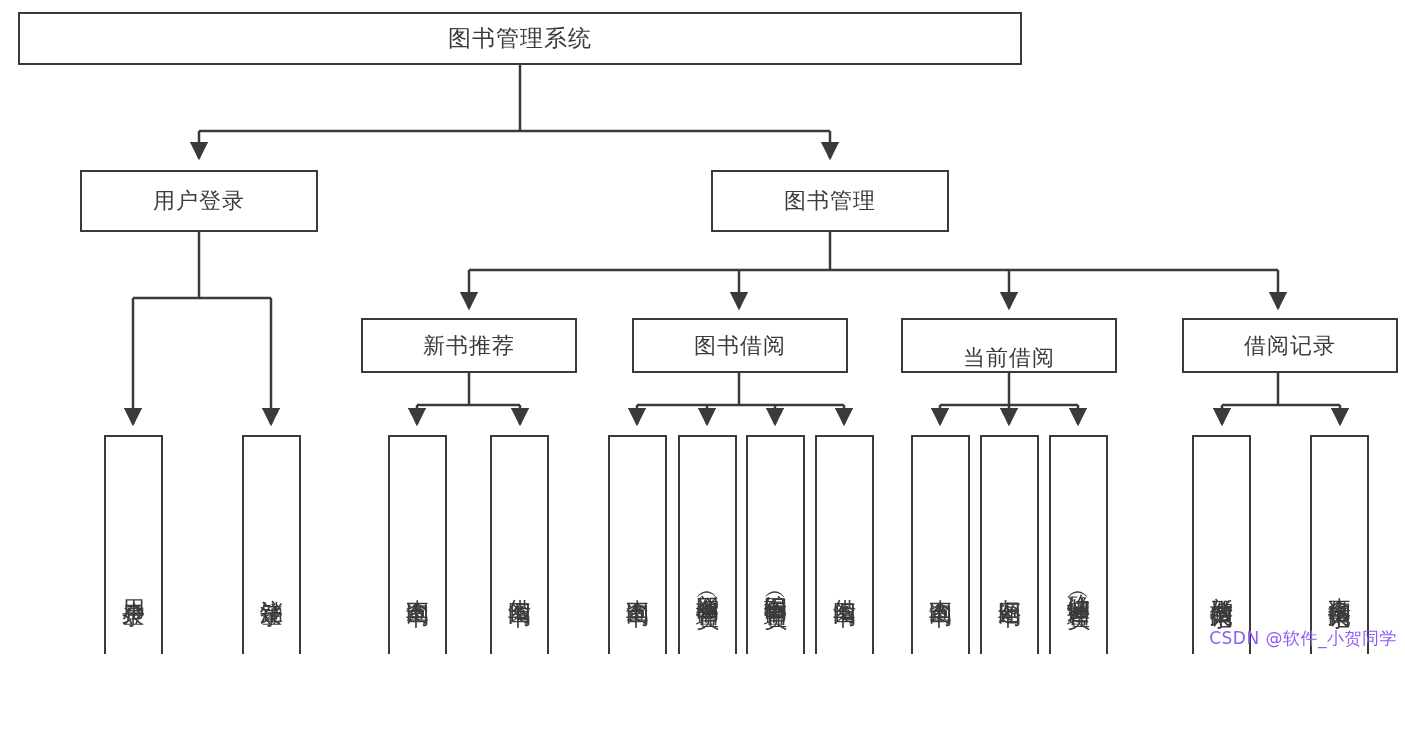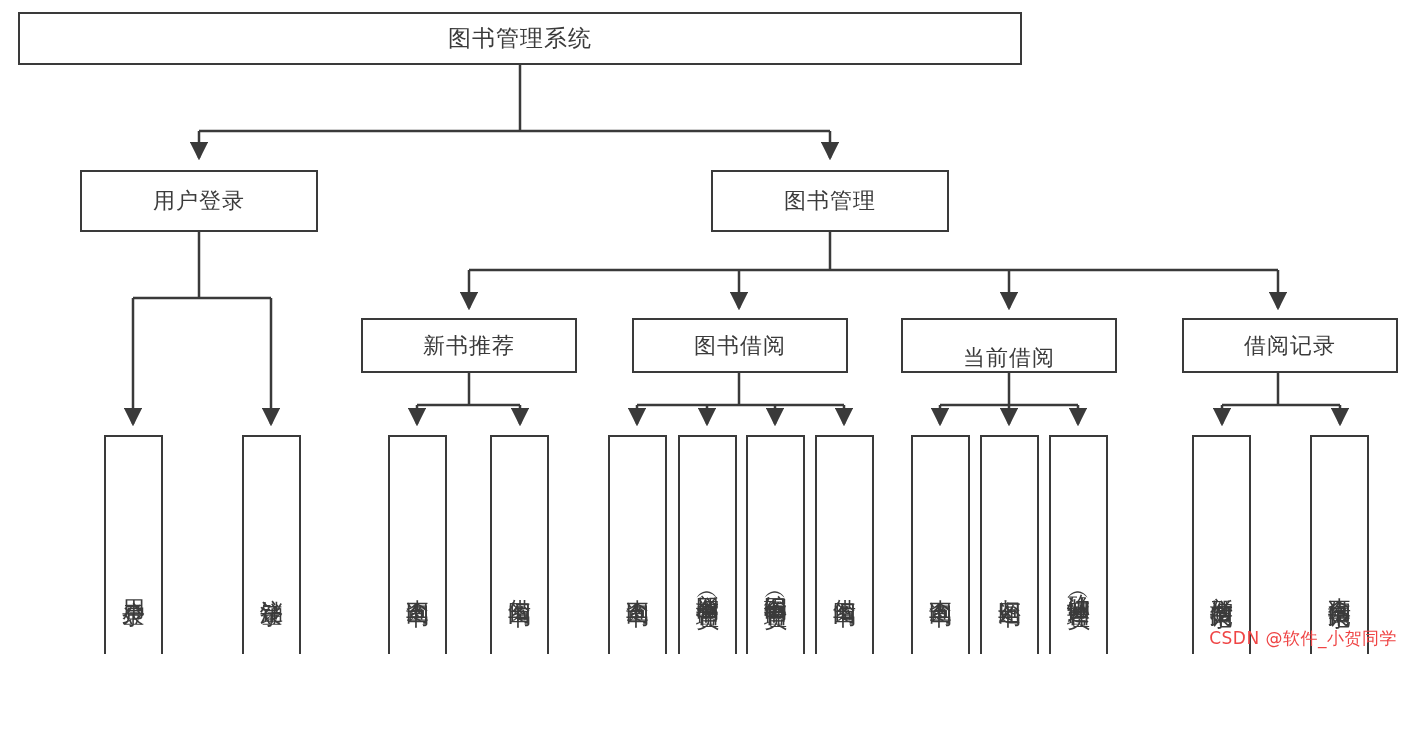--- a/index.html
+++ b/index.html
@@ -61,21 +61,21 @@
   .wire {
     stroke: #3a3a3a;
     stroke-width: 2.5;
     fill: none;
   }
   .watermark {
     position: absolute;
     right: 8px;
     bottom: 4px;
     font-size: 17px;
-    color: #ef4444;
+    color: #8b5cf6;
     letter-spacing: 0.5px;
     white-space: nowrap;
     font-family: "DejaVu Sans", "Liberation Sans", sans-serif;
   }
 </style>
 </head>
 <body>
 
 <div id="canvas">
 

